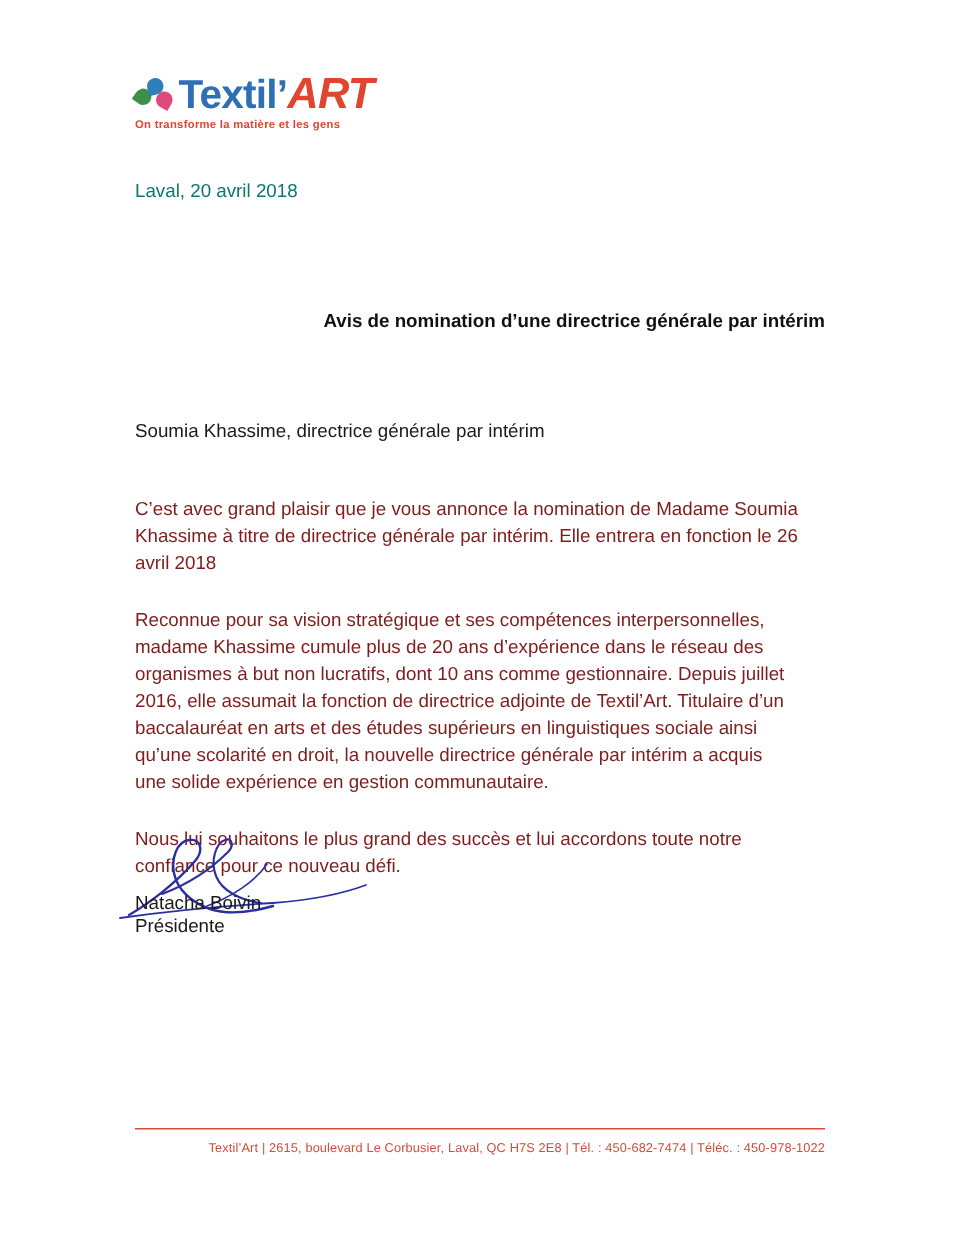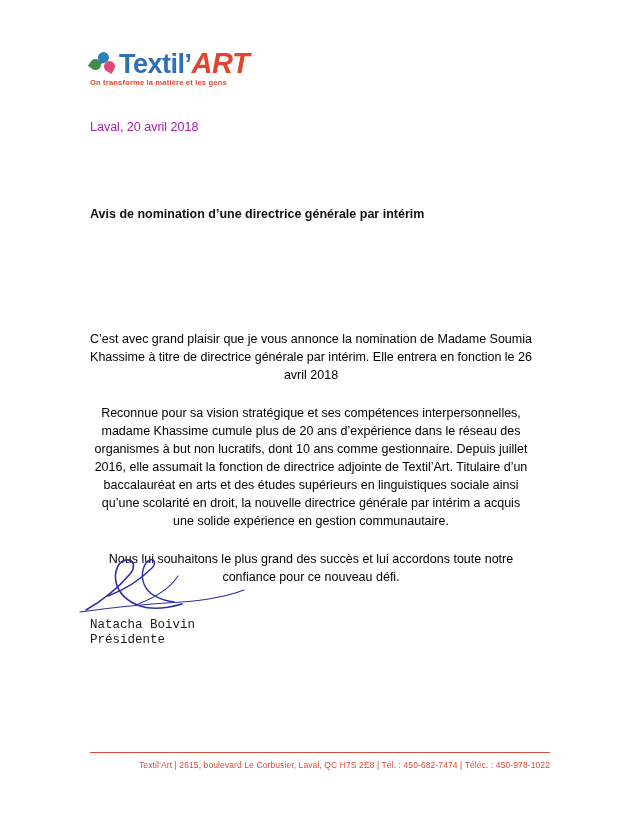--- a/index.html
+++ b/index.html
@@ -85,67 +85,66 @@
     letter-spacing: 0.2px;
     font-weight: bold;
   }
 
   
   .date-line {
     position: absolute;
     left: 90px;
     top: 120px;
     font-size: 12.5px;
-    color: #a21caf;
+    color: #0f766e;
   }
   .doc-title {
     position: absolute;
     left: 90px;
     top: 207px;
     width: 460px;
-    text-align: left;
+    text-align: right;
     font-size: 12.5px;
     font-weight: bold;
     color: #111;
   }
   .recipient {
     position: absolute;
     left: 90px;
     top: 280px;
     font-size: 12.5px;
   }
   .paras {
     position: absolute;
     left: 90px;
     top: 330px;
     width: 442px;
   }
   .paras p {
     margin: 0 0 20px 0;
     font-size: 12.5px;
     line-height: 18px;
-    text-align: center;
-    color: #000000;
+    text-align: left;
+    color: #7f1d1d;
   }
 
   
   .signature {
     position: absolute;
     left: 78px;
     top: 552px;
     width: 190px;
     height: 66px;
   }
   .sig-name {
     position: absolute;
     left: 90px;
-    top: 618px;
+    top: 595px;
     font-size: 12.5px;
     line-height: 15px;
-    font-family: Liberation Mono, monospace;
   }
 
   
   .footer-rule {
     position: absolute;
     left: 90px;
     top: 752px;
     width: 460px;
     height: 1px;
     background: #d84a3a;
@@ -177,20 +176,21 @@
         <span>Textil</span><span class="apos">’</span><span class="art">ART</span>
       </div>
     </div>
     <div class="logo-tagline">On transforme la matière et les gens</div>
   </div>
 
   <div class="date-line">Laval, 20 avril 2018</div>
 
   <div class="doc-title">Avis de nomination d’une directrice générale par intérim</div>
 
+  <div class="recipient">Soumia Khassime, directrice générale par intérim</div>
 
   <div class="paras">
     <p>C’est avec grand plaisir que je vous annonce la nomination de Madame Soumia Khassime à titre de directrice générale par intérim. Elle entrera en fonction le 26 avril 2018</p>
     <p>Reconnue pour sa vision stratégique et ses compétences interpersonnelles, madame Khassime cumule plus de 20 ans d’expérience dans le réseau des organismes à but non lucratifs, dont 10 ans comme gestionnaire. Depuis juillet 2016, elle assumait la fonction de directrice adjointe de Textil’Art. Titulaire d’un baccalauréat en arts et des études supérieurs en linguistiques sociale ainsi qu’une scolarité en droit, la nouvelle directrice générale par intérim a acquis une solide expérience en gestion communautaire.</p>
     <p>Nous lui souhaitons le plus grand des succès et lui accordons toute notre confiance pour ce nouveau défi.</p>
   </div>
 
   <div class="signature">
     <svg width="190" height="66" viewBox="0 0 190 66" fill="none" aria-hidden="true">
       <path d="M8 58 C22 50 40 36 52 22 C58 15 56 7 48 8 C40 9 36 20 38 30 C40 41 50 50 62 54 C74 58 90 56 104 52" stroke="#2b2fa0" stroke-width="1.6" stroke-linecap="round"></path>

